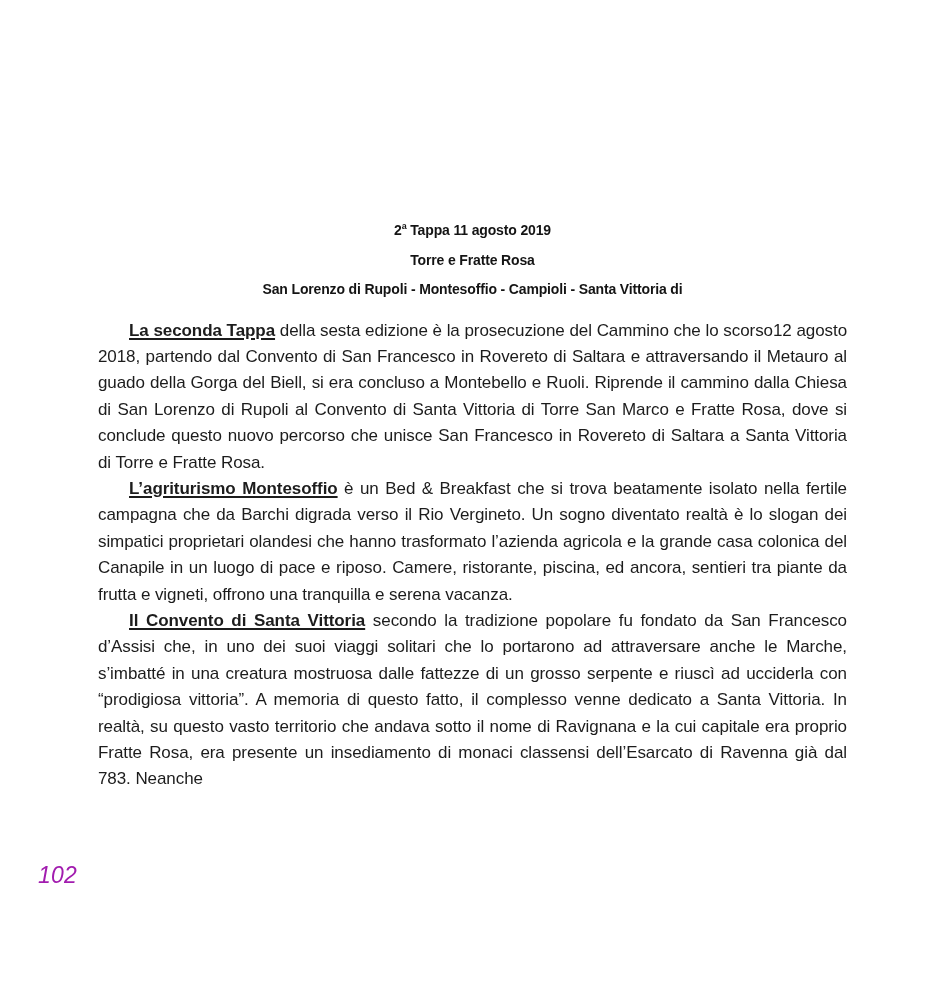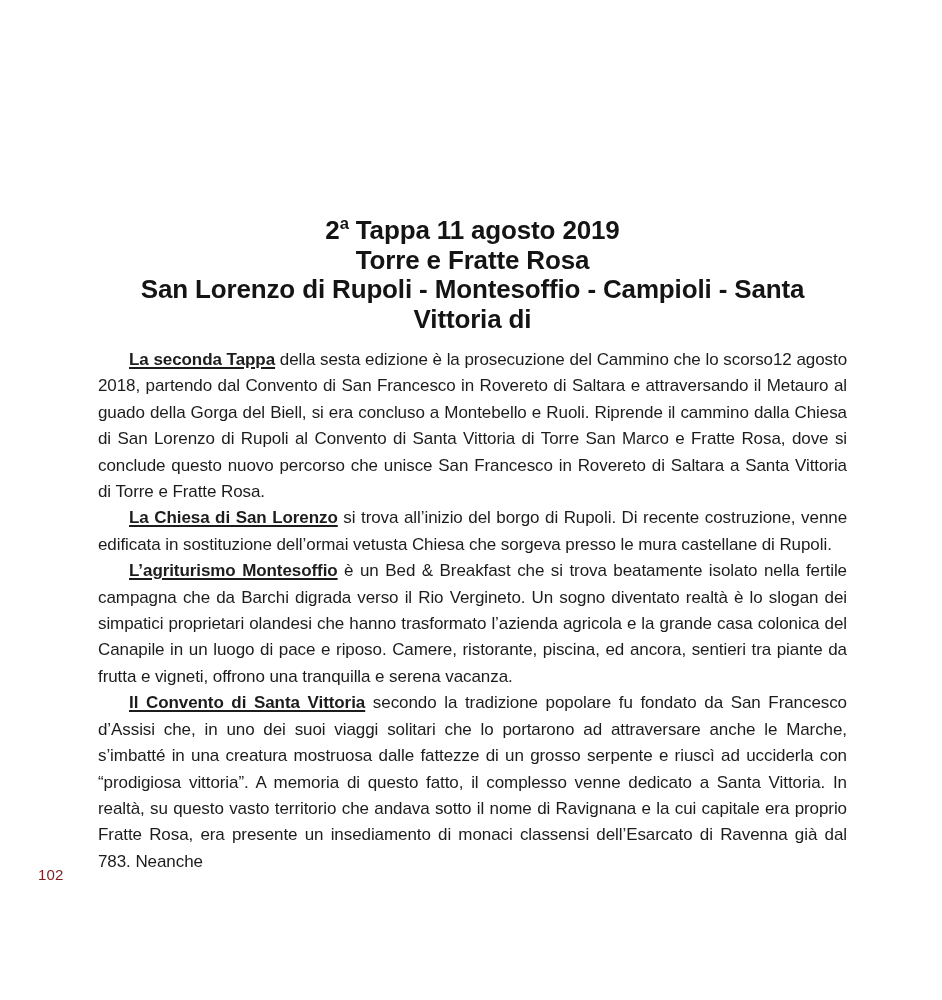--- a/index.html
+++ b/index.html
@@ -22,41 +22,42 @@
     position: absolute;
     inset: 0;
     background: #ffffff;
   }
 
   
   .folio {
     position: absolute;
     left: 38px;
     top: 861px;
-    font-size: 15px;
+    font-size: 23px;
     line-height: 28px;
     letter-spacing: 0.2px;
-    color: #7f1d1d;
+    color: #a21caf;
     font-weight: 400;
     user-select: none;
+    font-style: italic;
   }
 
   
   .textblock {
     position: absolute;
     left: 98px;
     top: 216px;
     width: 749px;
   }
 
   
   .chapter-title {
     margin: 0 0 13px 0;
     text-align: center;
-    font-size: 26px;
+    font-size: 14px;
     line-height: 29.5px;
     font-weight: 700;
     letter-spacing: -0.15px;
     color: #141414;
   }
   .chapter-title .t-line {
     display: block;
   }
   .chapter-title sup.ord {
     font-size: 0.64em;
@@ -97,20 +98,19 @@
   <div class="textblock">
 
     <h1 class="chapter-title">
       <span class="t-line"><span>2</span><sup class="ord">a</sup><span> Tappa 11 agosto 2019</span></span>
       <span class="t-line">Torre e Fratte Rosa</span>
       <span class="t-line">San Lorenzo di Rupoli - Montesoffio - Campioli - Santa Vittoria di</span>
     </h1>
 
     <p class="para"><span class="lead">La seconda Tappa</span><span> della sesta edizione è la prosecuzione del Cammino che lo scorso12 agosto 2018, partendo dal Convento di San Francesco in Rovereto di Saltara e attraversando il Metauro al guado della Gorga del Biell, si era concluso a Montebello e Ruoli. Riprende il cammino dalla Chiesa di San Lorenzo di Rupoli al Convento di Santa Vittoria di Torre San Marco e Fratte Rosa, dove si conclude questo nuovo percorso che unisce San Francesco in Rovereto di Saltara a Santa Vittoria di Torre e Fratte Rosa.</span></p>
 
-    <p class="para"><span class="lead">La Chiesa di San Lorenzo</span><span> si trova all’inizio del borgo di Rupoli. Di recente costruzione, venne edificata in sostituzione dell’ormai vetusta Chiesa che sorgeva presso le mura castellane di Rupoli.</span></p>
 
     <p class="para"><span class="lead">L’agriturismo Montesoffio</span><span> è un Bed &amp; Breakfast che si trova beatamente isolato nella fertile campagna che da Barchi digrada verso il Rio Vergineto. Un sogno diventato realtà è lo slogan dei simpatici proprietari olandesi che hanno trasformato l’azienda agricola e la grande casa colonica del Canapile in un luogo di pace e riposo. Camere, ristorante, piscina, ed ancora, sentieri tra piante da frutta e vigneti, offrono una tranquilla e serena vacanza.</span></p>
 
     <p class="para"><span class="lead">Il Convento di Santa Vittoria</span><span> secondo la tradizione popolare fu fondato da San Francesco d’Assisi che, in uno dei suoi viaggi solitari che lo portarono ad attraversare anche le Marche, s’imbatté in una creatura mostruosa dalle fattezze di un grosso serpente e riuscì ad ucciderla con “prodigiosa vittoria”. A memoria di questo fatto, il complesso venne dedicato a Santa Vittoria. In realtà, su questo vasto territorio che andava sotto il nome di Ravignana e la cui capitale era proprio Fratte Rosa, era presente un insediamento di monaci classensi dell’Esarcato di Ravenna già dal 783. Neanche</span></p>
 
   </div>
 </div>
 
 </body></html>

